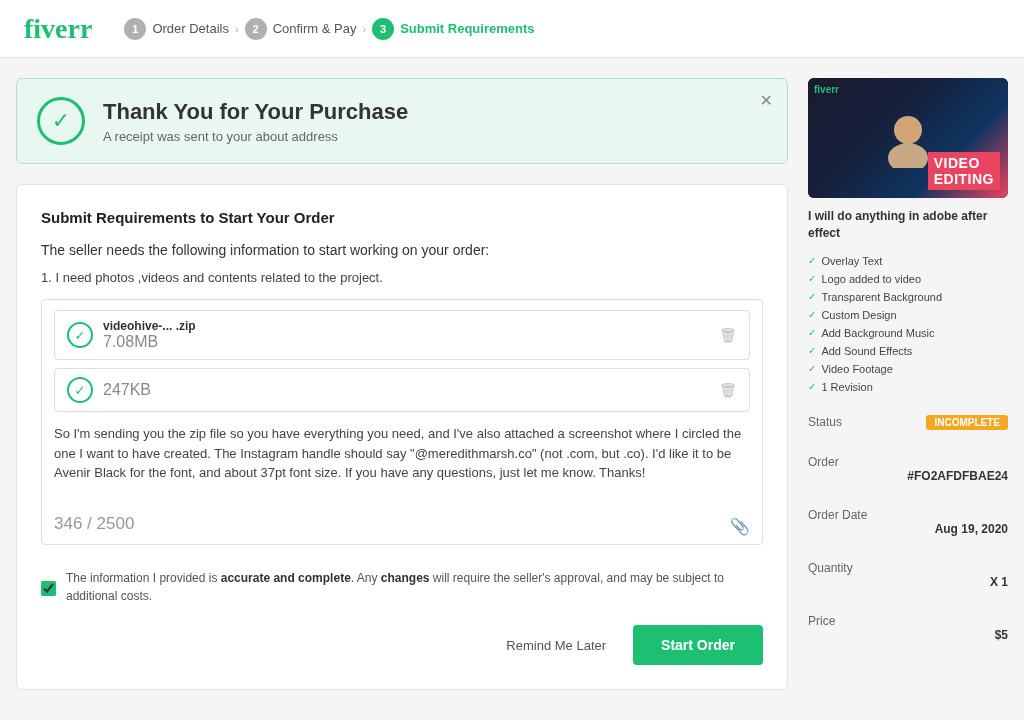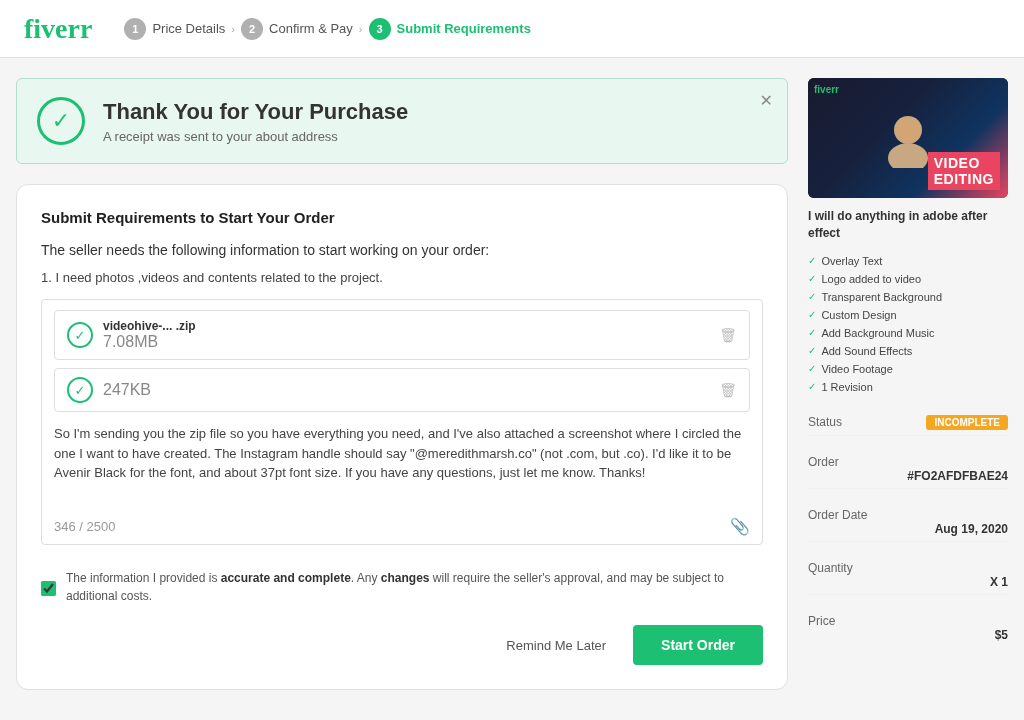--- a/index.html
+++ b/index.html
@@ -24,29 +24,29 @@
     .left-col { flex: 1; }
 
     
     .thank-you-banner { background: #e8f7ef; border: 1px solid #b2dfcc; border-radius: 6px; padding: 18px 20px; display: flex; align-items: center; gap: 18px; margin-bottom: 20px; position: relative; }
     .thank-you-icon { width: 48px; height: 48px; border-radius: 50%; border: 3px solid #1dbf73; display: flex; align-items: center; justify-content: center; color: #1dbf73; font-size: 22px; flex-shrink: 0; }
     .thank-you-text h2 { font-size: 22px; font-weight: 600; color: #333; margin-bottom: 4px; }
     .thank-you-text p { color: #666; font-size: 13px; }
     .banner-close { position: absolute; top: 12px; right: 14px; color: #888; cursor: pointer; font-size: 16px; }
 
     
-    .submit-box { background: #fff; border: 1px solid #e0e0e0; border-radius: 12px; padding: 24px; }
+    .submit-box { background: #fff; border: 1px solid #e0e0e0; border-radius: 6px; padding: 24px; }
     .submit-box h3 { font-size: 15px; font-weight: 600; margin-bottom: 16px; color: #222; }
     .seller-needs { font-size: 14px; color: #333; margin-bottom: 12px; font-weight: 500; }
     .requirement-item { font-size: 13px; color: #444; margin-bottom: 14px; }
 
     
     .textarea-section { border: 1px solid #ddd; border-radius: 4px; padding: 10px 12px; position: relative; margin-bottom: 16px; }
     .textarea-content { font-size: 13px; color: #444; line-height: 1.5; min-height: 80px; margin-bottom: 30px; }
-    .char-count { position: absolute; bottom: 10px; left: 12px; font-size: 13px; color: #999; }
+    .char-count { position: absolute; bottom: 10px; left: 12px; font-size: 17px; color: #999; }
     .attachment-icon { position: absolute; bottom: 8px; right: 12px; color: #aaa; font-size: 16px; cursor: pointer; }
 
     
     .file-list { margin-bottom: 12px; }
     .file-item { display: flex; align-items: center; gap: 10px; padding: 8px 12px; border: 1px solid #ddd; border-radius: 4px; margin-bottom: 8px; }
     .file-check { width: 26px; height: 26px; border-radius: 50%; border: 2px solid #1dbf73; display: flex; align-items: center; justify-content: center; color: #1dbf73; font-size: 13px; flex-shrink: 0; }
     .file-info { flex: 1; }
     .file-name { font-size: 12px; font-weight: 600; color: #333; }
     .file-size { font-size: 16px; color: #888; }
     .file-delete { color: #bbb; cursor: pointer; font-size: 14px; }
@@ -82,21 +82,21 @@
     .status-badge { background: #f5a623; color: #fff; font-size: 10px; font-weight: 700; padding: 2px 8px; border-radius: 3px; text-transform: uppercase; }
   </style>
 </head>
 <body>
 
 <header class="header">
   <div class="fiverr-logo">fiverr</div>
   <nav class="breadcrumb">
     <div class="breadcrumb-step">
       <div class="step-circle done">1</div>
-      <span class="step-label">Price Details</span>
+      <span class="step-label">Order Details</span>
     </div>
     <span class="breadcrumb-arrow">›</span>
     <div class="breadcrumb-step">
       <div class="step-circle done">2</div>
       <span class="step-label">Confirm &amp; Pay</span>
     </div>
     <span class="breadcrumb-arrow">›</span>
     <div class="breadcrumb-step">
       <div class="step-circle active">3</div>
       <span class="step-label active">Submit Requirements</span>

